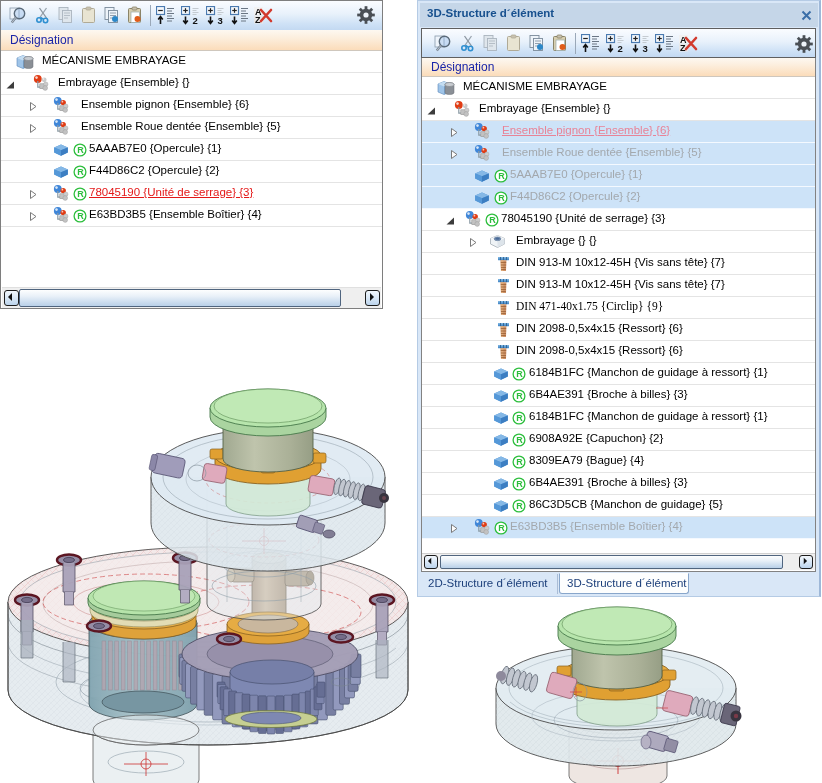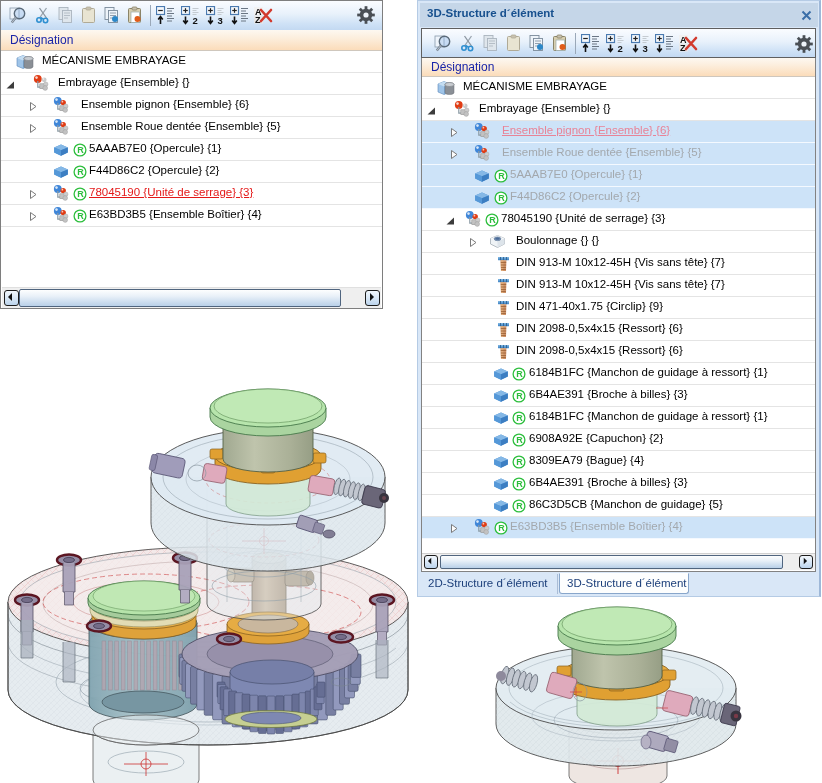--- a/index.html
+++ b/index.html
@@ -582,21 +582,21 @@
         </svg>
         <div class="abs" style="left:67px;top:3px;">
           <svg width="17" height="15" viewBox="0 0 17 15">
             <path d="M1.5 4.5 L8.5 1.5 L15.5 4.5 L15.5 10 L8.5 13.5 L1.5 10 Z" fill="#eff3f6" stroke="#9aa4ac" stroke-width="0.7"></path>
             <path d="M1.5 4.5 L8.5 7.5 L15.5 4.5 L8.5 1.5 Z" fill="#f8fafc"></path>
             <path d="M8.5 7.5 L15.5 4.5 L15.5 10 L8.5 13.5 Z" fill="#dde4ea"></path>
             <ellipse cx="8.5" cy="4.8" rx="3.4" ry="1.9" fill="#7a94b8" stroke="#5a7494" stroke-width="0.6"></ellipse>
             <ellipse cx="8.5" cy="4.6" rx="2.2" ry="1.2" fill="#4a6a96"></ellipse>
           </svg>
         </div>
-        <span class="t" style="left:94px;">Boulonnage {} {}</span>
+        <span class="t" style="left:94px;">Embrayage {} {}</span>
       </div>
       <div class="row" style="top:195px;left:0;width:393px;">
         <div class="abs" style="left:75px;top:3px;">
           <svg width="13" height="16" viewBox="0 0 13 16">
             <rect x="1" y="1" width="11" height="3.2" rx="0.5" fill="#4a8cc8"></rect>
             <rect x="1" y="1" width="11" height="1.4" rx="0.5" fill="#7ab2e0"></rect>
             <line x1="3.5" y1="1" x2="3.5" y2="4.2" stroke="#2a5a88" stroke-width="0.8"></line>
             <line x1="6.5" y1="1" x2="6.5" y2="4.2" stroke="#2a5a88" stroke-width="0.8"></line>
             <line x1="9.5" y1="1" x2="9.5" y2="4.2" stroke="#2a5a88" stroke-width="0.8"></line>
             <path d="M3.6 4.2 L9.4 4.2 L9 15 L4 15 Z" fill="#cf9266"></path>
@@ -620,21 +620,21 @@
             <path d="M3.6 4.2 L9.4 4.2 L9 15 L4 15 Z" fill="#cf9266"></path>
             <path d="M3.6 4.2 L6.5 4.2 L6.2 15 L4 15 Z" fill="#dca878"></path>
             <line x1="3.8" y1="6.5" x2="9.2" y2="6.5" stroke="#9a6136" stroke-width="0.8"></line>
             <line x1="3.9" y1="9" x2="9.1" y2="9" stroke="#9a6136" stroke-width="0.8"></line>
             <line x1="4" y1="11.5" x2="9" y2="11.5" stroke="#9a6136" stroke-width="0.8"></line>
             <line x1="4.1" y1="13.5" x2="8.9" y2="13.5" stroke="#9a6136" stroke-width="0.8"></line>
           </svg>
         </div>
         <span class="t" style="left:94px;">DIN 913-M 10x12-45H {Vis sans tête} {7}</span>
       </div>
-      <div class="row" style="top:239px;left:0;width:393px;">
+      <div class="row" style="top:239px;left:0;width:393px;font-family:Liberation Serif, serif;">
         <div class="abs" style="left:75px;top:3px;">
           <svg width="13" height="16" viewBox="0 0 13 16">
             <rect x="1" y="1" width="11" height="3.2" rx="0.5" fill="#4a8cc8"></rect>
             <rect x="1" y="1" width="11" height="1.4" rx="0.5" fill="#7ab2e0"></rect>
             <line x1="3.5" y1="1" x2="3.5" y2="4.2" stroke="#2a5a88" stroke-width="0.8"></line>
             <line x1="6.5" y1="1" x2="6.5" y2="4.2" stroke="#2a5a88" stroke-width="0.8"></line>
             <line x1="9.5" y1="1" x2="9.5" y2="4.2" stroke="#2a5a88" stroke-width="0.8"></line>
             <path d="M3.6 4.2 L9.4 4.2 L9 15 L4 15 Z" fill="#cf9266"></path>
             <path d="M3.6 4.2 L6.5 4.2 L6.2 15 L4 15 Z" fill="#dca878"></path>
             <line x1="3.8" y1="6.5" x2="9.2" y2="6.5" stroke="#9a6136" stroke-width="0.8"></line>

